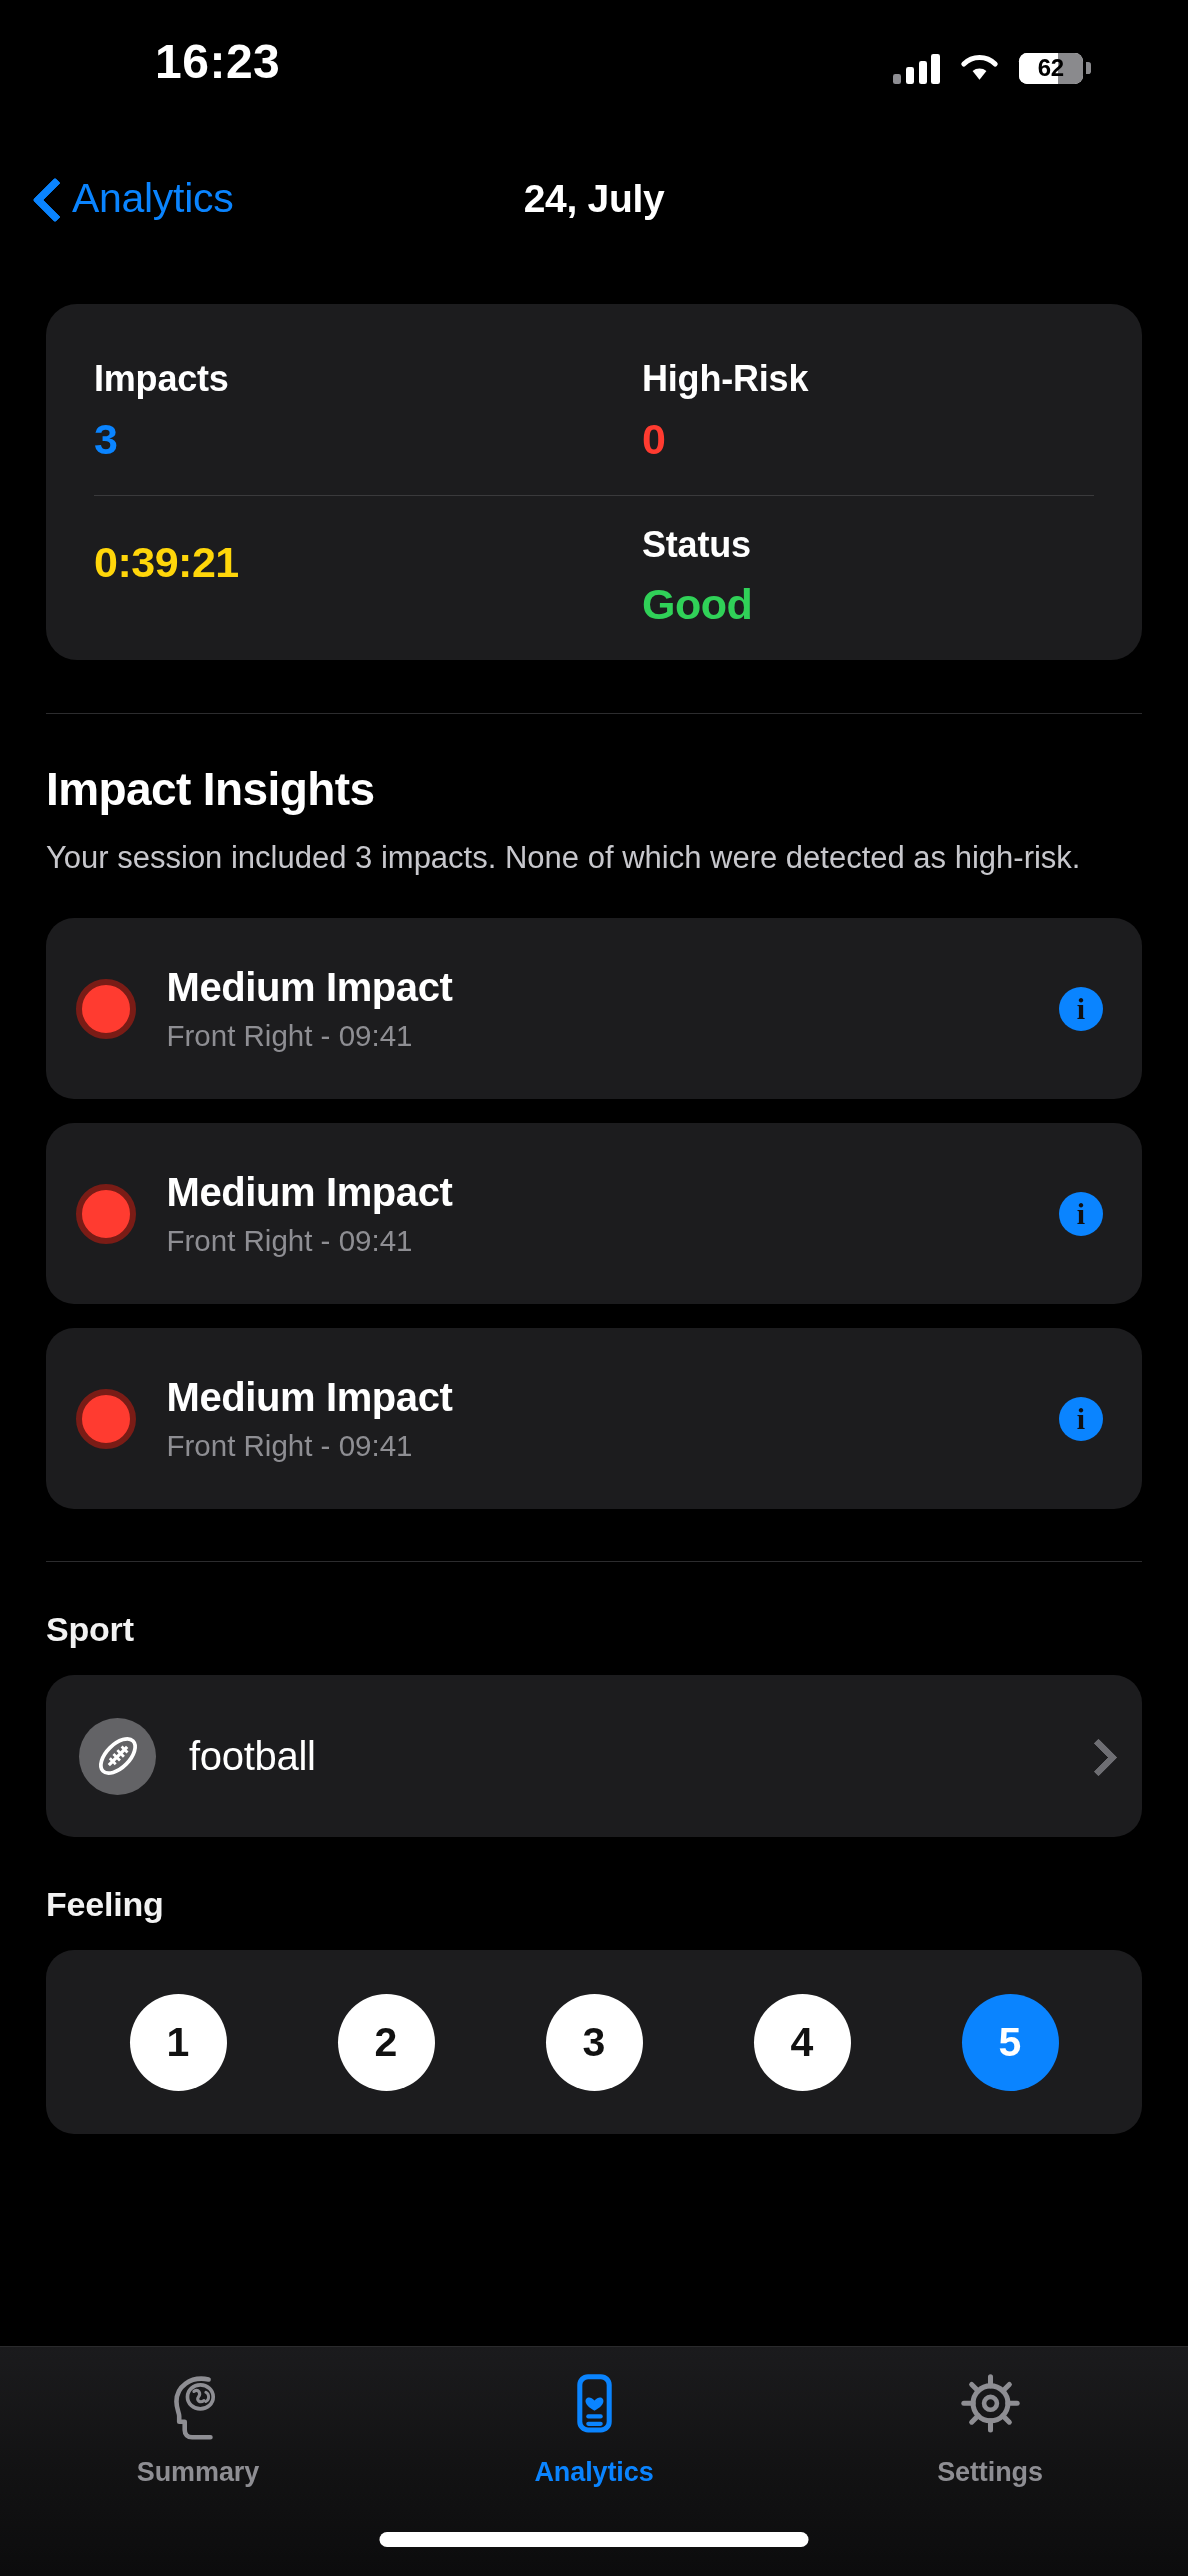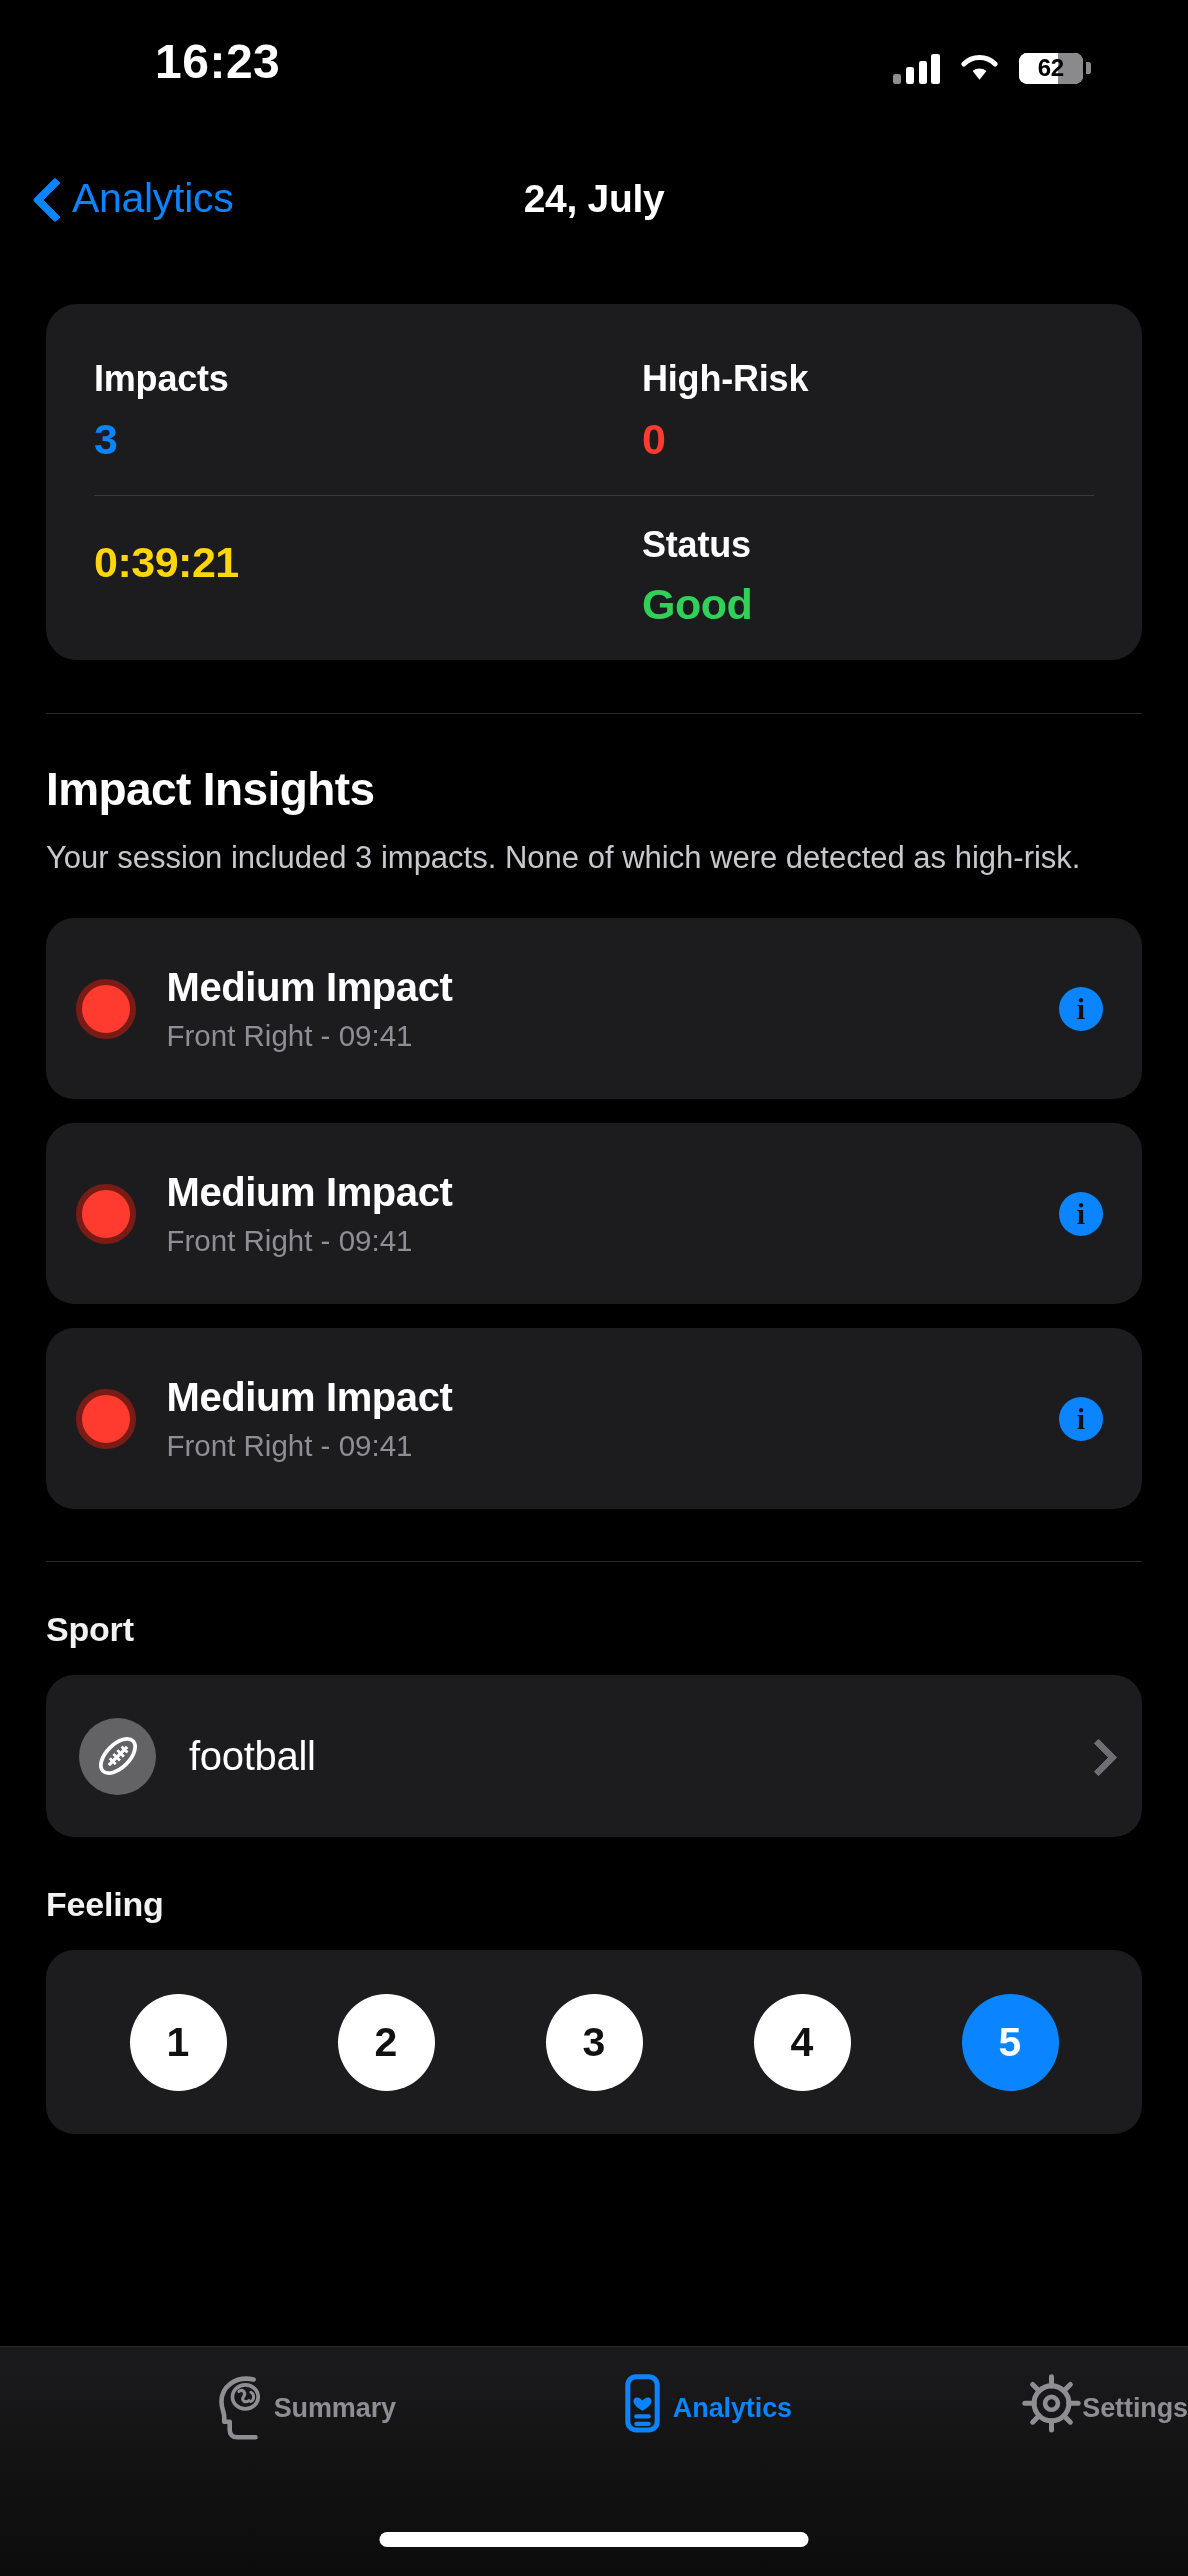--- a/index.html
+++ b/index.html
@@ -160,23 +160,22 @@
   .fcircle.sel{ background:#0a84ff; color:#fff; }
 
   
   .tabbar{
     position:absolute; left:0; bottom:0; width:1188px; height:230px;
     background:linear-gradient(to bottom,#1b1b1d 0%,#121213 55%,#0c0c0d 100%);
     border-top:0.9px solid #2a2a2c;
     display:flex; align-items:flex-start; padding-top:26px;
   }
   .tab{
-    flex:1 1 0; display:flex; flex-direction:row; align-items:center; 
-    cursor:pointer;
-    justify-content:flex-end;
+    flex:1 1 0; display:flex; flex-direction:column; align-items:center; gap:13px;
+    cursor:pointer;
   }
   .tab .lab{ font-size:27px; font-weight:600; color:#8e8e93; letter-spacing:-0.1px; }
   .tab.active .lab{ color:#0a84ff; }
   .home-ind{
     position:absolute; left:50%; transform:translateX(-50%); bottom:29.5px;
     width:429px; height:14.7px; border-radius:9.2px; background:#fff;
   }
 </style>
 </head>
 <body>

